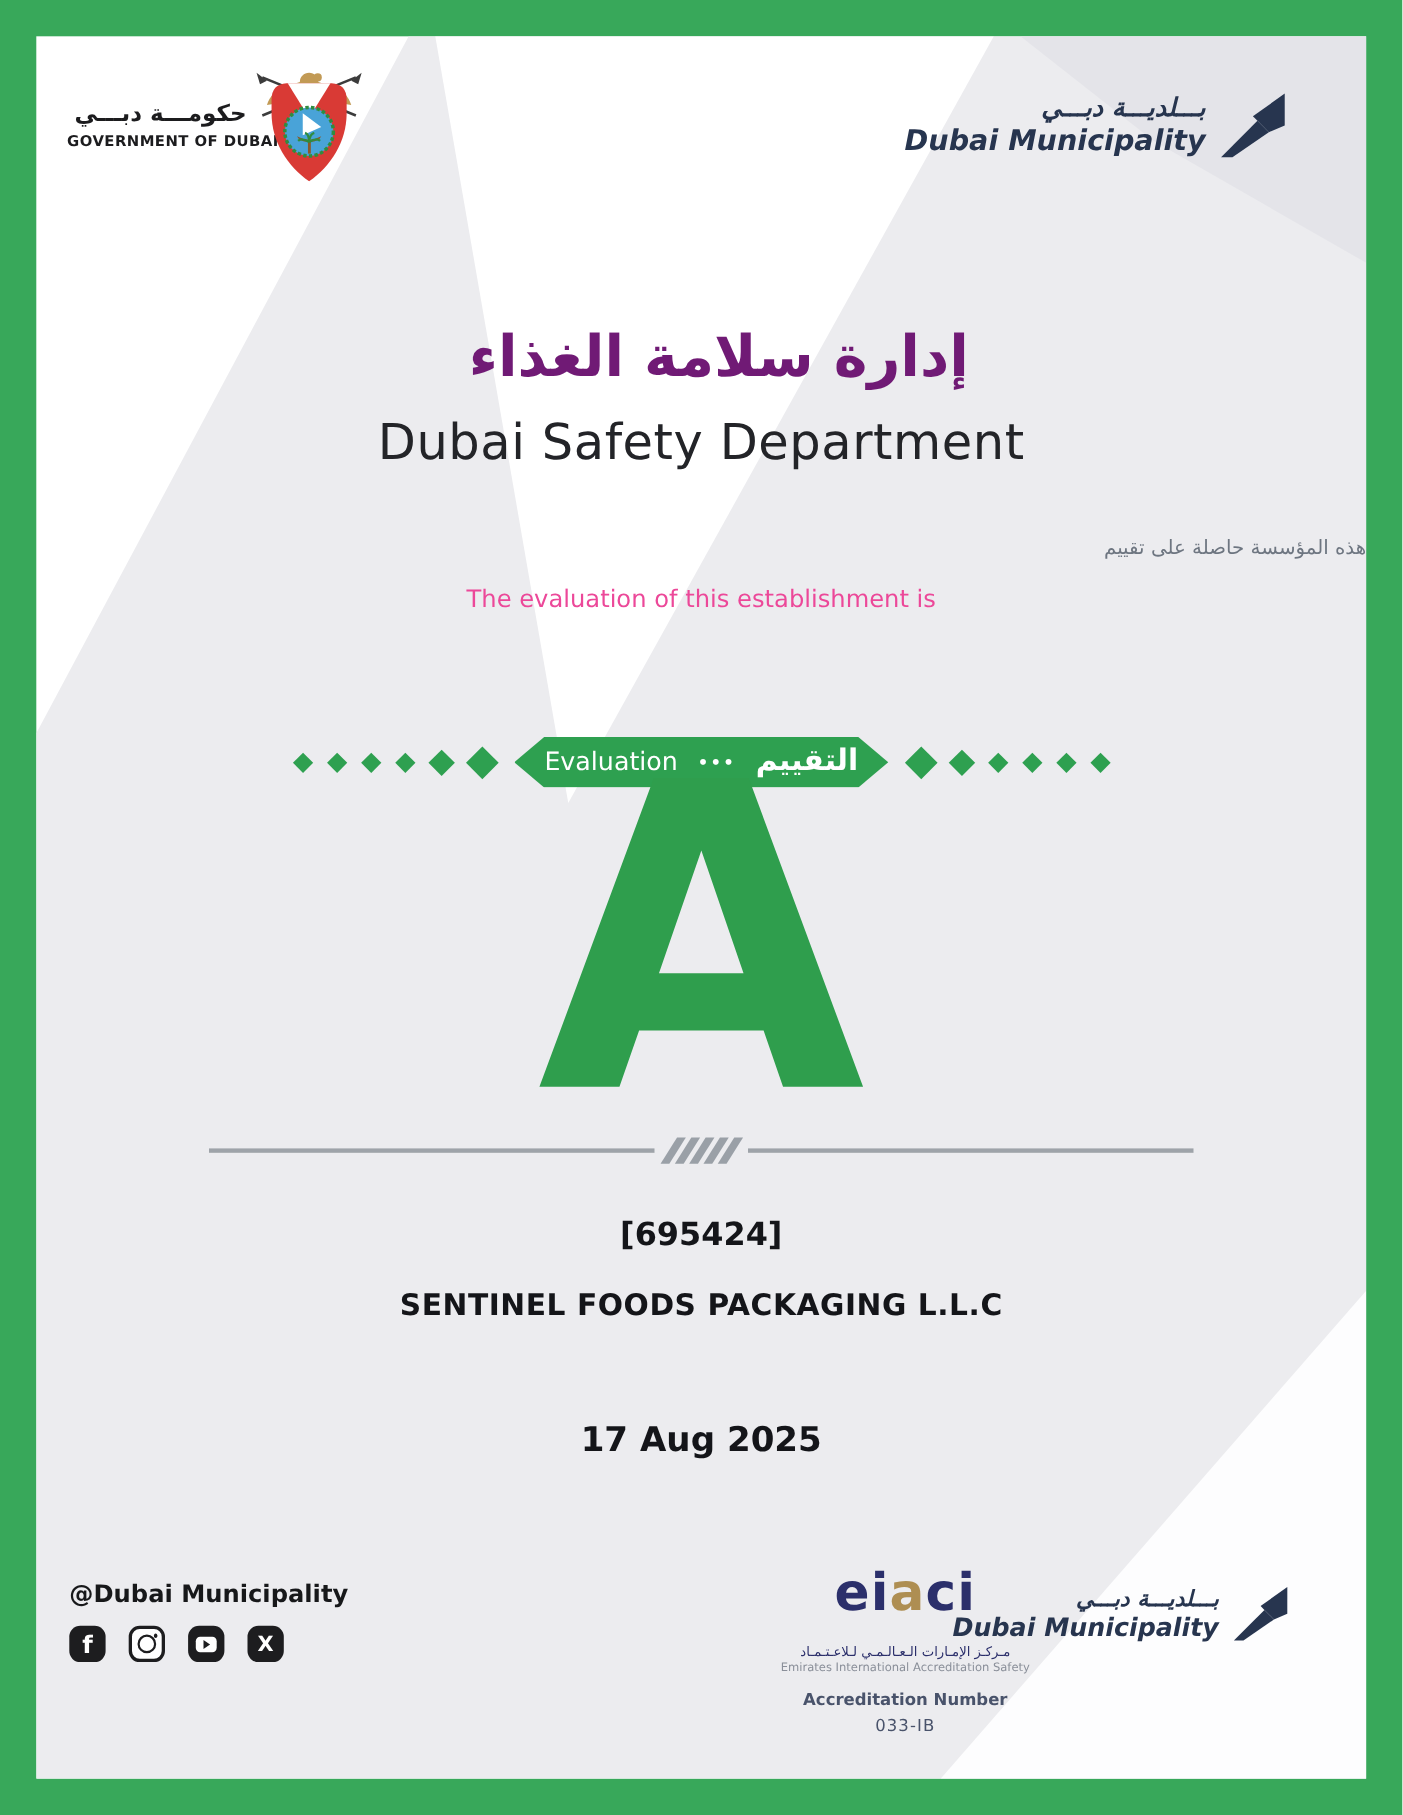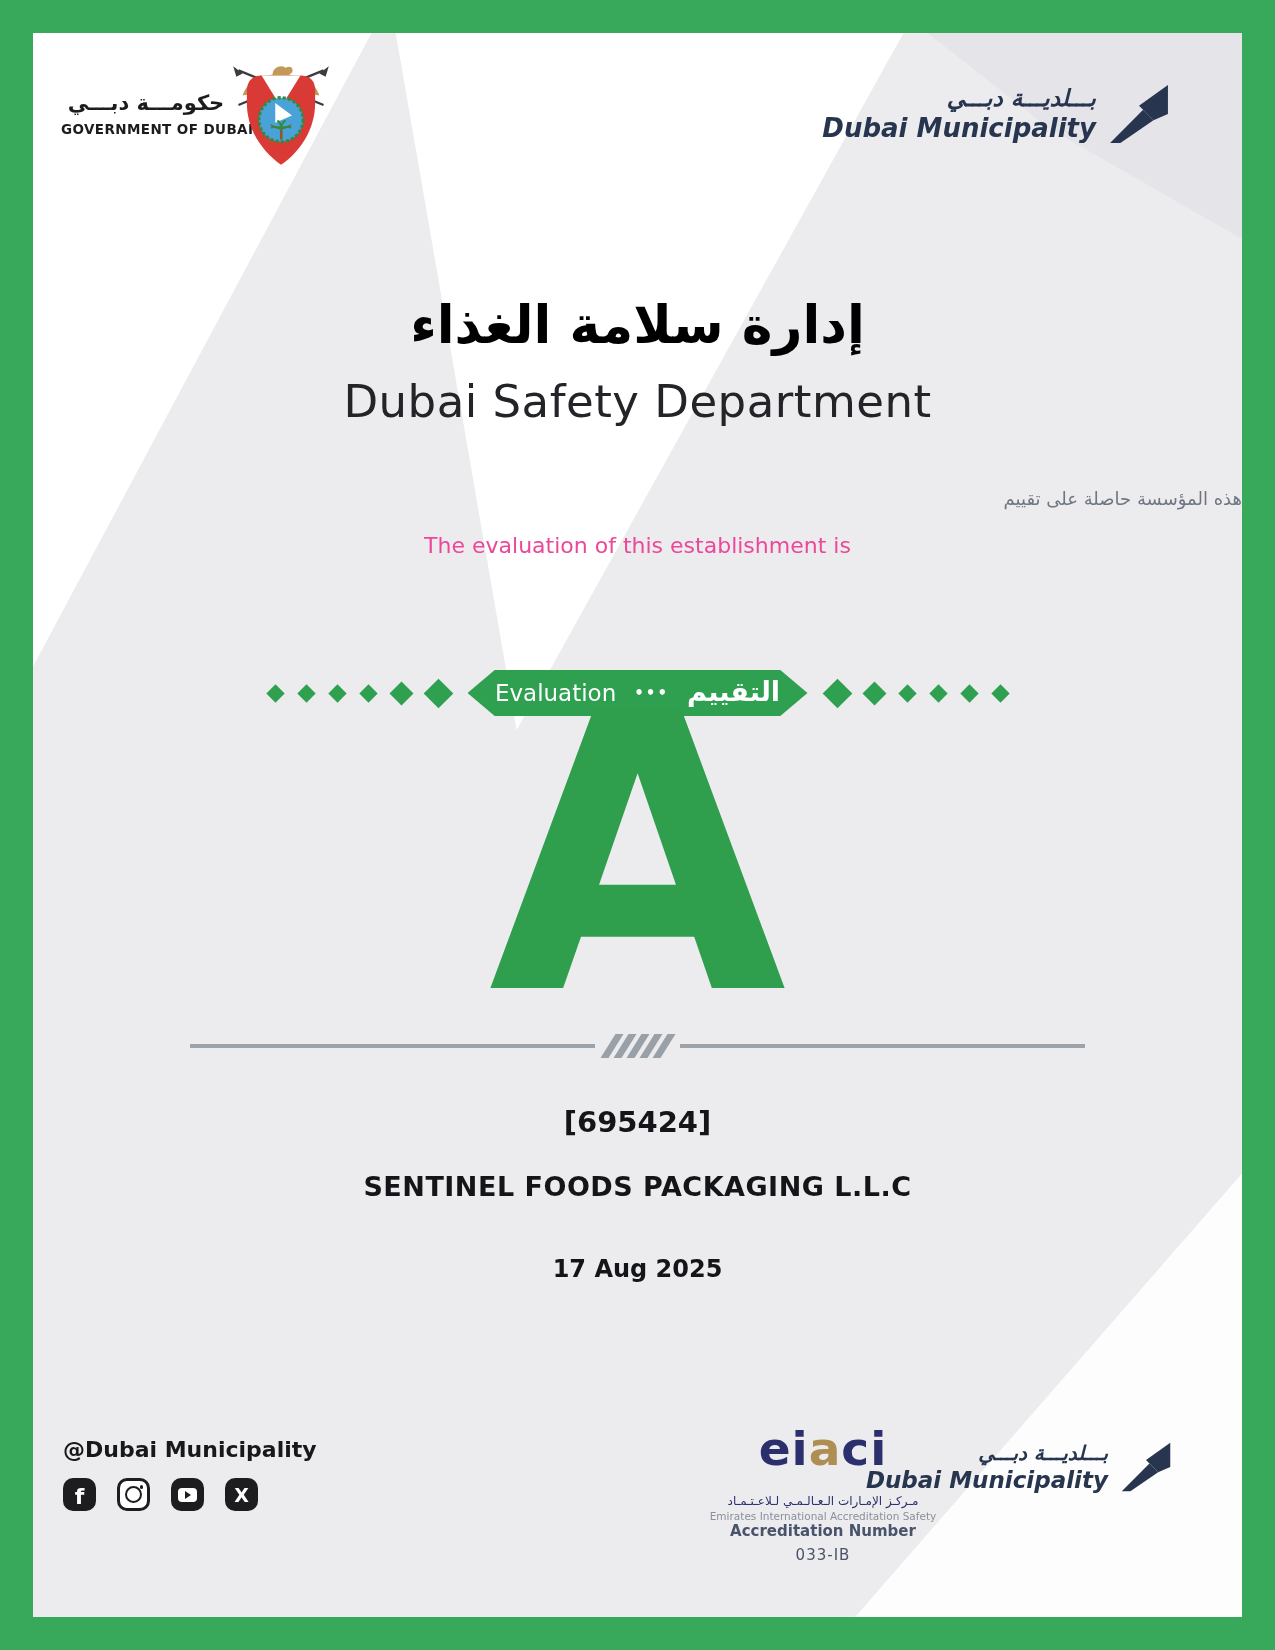--- a/index.html
+++ b/index.html
@@ -29,21 +29,21 @@
   .gov-en{font-size:13.5px;font-weight:bold;letter-spacing:.4px;margin-top:6px;white-space:nowrap;}
   .emblem{position:absolute;left:198px;top:30px;width:100px;height:105px;}
   .muni{position:absolute;display:flex;align-items:center;gap:12px;}
   .muni-top{right:72px;top:50px;}
   .muni-text{text-align:right;color:#27354f;font-style:italic;}
   .muni-ar{font-size:23px;font-weight:bold;direction:rtl;white-space:nowrap;}
   .muni-en{font-size:26px;font-weight:bold;white-space:nowrap;margin-top:2px;}
   .muni-arrow{width:62px;height:62px;}
   
   .title-ar{position:absolute;top:262px;left:0;width:100%;text-align:center;
-    font-size:52px;font-weight:bold;color:#000000;direction:rtl;}
+    font-size:52px;font-weight:bold;color:#701a75;direction:rtl;padding-left:16px;}
   .title-en{position:absolute;top:342px;left:0;width:100%;text-align:center;
     font-size:45px;font-weight:500;color:#232428;letter-spacing:.5px;}
   .sub-ar{position:absolute;top:455px;left:0;width:100%;text-align:right;
     font-size:18px;color:#6e7681;direction:rtl;}
   .sub-en{position:absolute;top:500px;left:0;width:100%;text-align:center;
     font-size:22px;color:#ec4899;}
   
   .banner-row{position:absolute;top:637px;left:0;width:100%;height:46px;
     display:flex;align-items:center;justify-content:center;}
   .diamond{background:#2ea050;transform:rotate(45deg);margin:0 9px;flex:none;}
@@ -64,41 +64,41 @@
   .divider{position:absolute;top:1000px;left:157px;width:895px;height:26px;
     display:flex;align-items:center;}
   .divider .line{flex:1;height:4px;background:#9ea3a9;}
   .slashes{display:flex;margin:0 10px;}
   .slash{width:8px;height:24px;background:#9aa0a7;transform:skewX(-32deg);margin:0 2.5px;}
   
   .est-id{position:absolute;top:1072px;left:0;width:100%;text-align:center;
     font-size:29px;font-weight:bold;color:#141519;}
   .est-name{position:absolute;top:1138px;left:0;width:100%;text-align:center;
     font-size:27px;font-weight:bold;color:#141519;letter-spacing:.5px;}
-  .est-date{position:absolute;top:1222px;left:0;width:100%;text-align:center;
-    font-size:24px;font-weight:bold;color:#141519;}
+  .est-date{position:absolute;top:1258px;left:0;width:100%;text-align:center;
+    font-size:31px;font-weight:bold;color:#141519;}
   
   .social{position:absolute;left:30px;top:1404px;}
   .social-handle{font-size:22px;font-weight:bold;color:#17181a;}
   .social-icons{display:flex;gap:21px;margin-top:16px;}
   .sicon{width:33px;height:33px;border-radius:10px;background:#1d1d1f;position:relative;
     display:flex;align-items:center;justify-content:center;color:#fff;}
   .sicon.fb span{font-size:22px;font-weight:bold;margin-top:4px;}
   .sicon.ig{background:#fff;border:3.5px solid #1d1d1f;box-sizing:border-box;}
   .ig-lens{width:13px;height:13px;border:2.5px solid #1d1d1f;border-radius:50%;}
   .ig-dot{position:absolute;top:4px;right:4px;width:3.5px;height:3.5px;border-radius:50%;background:#1d1d1f;}
   .yt-body{width:19px;height:14px;background:#fff;border-radius:4px;display:flex;align-items:center;justify-content:center;}
   .yt-play{width:0;height:0;border-left:6px solid #1d1d1f;border-top:4px solid transparent;border-bottom:4px solid transparent;margin-left:1px;}
   .sicon.x span{font-size:19px;font-weight:bold;}
   .eiac{position:absolute;left:655px;top:1392px;width:270px;text-align:center;}
   .eiac-word{font-size:47px;font-weight:bold;color:#2b2f6b;letter-spacing:1px;line-height:1;}
   .eiac-word .gold{color:#ae8e52;}
   .eiac-ar{font-size:12px;color:#2b2f6b;margin-top:22px;direction:rtl;}
   .eiac-en{font-size:10.5px;color:#8a8f99;margin-top:2px;}
-  .eiac-acc-label{font-size:15px;font-weight:bold;color:#49536b;}
+  .eiac-acc-label{font-size:15px;font-weight:bold;color:#49536b;margin-top:14px;}
   .eiac-acc-num{font-size:15px;color:#49536b;margin-top:6px;letter-spacing:1px;}
   .muni-bottom{right:70px;top:1408px;}
   .muni-bottom .muni-ar{font-size:20px;}
   .muni-bottom .muni-en{font-size:23px;}
   .muni-bottom .muni-arrow{width:52px;height:52px;}
 </style>
 </head>
 <body>
 
 <div class="page">

